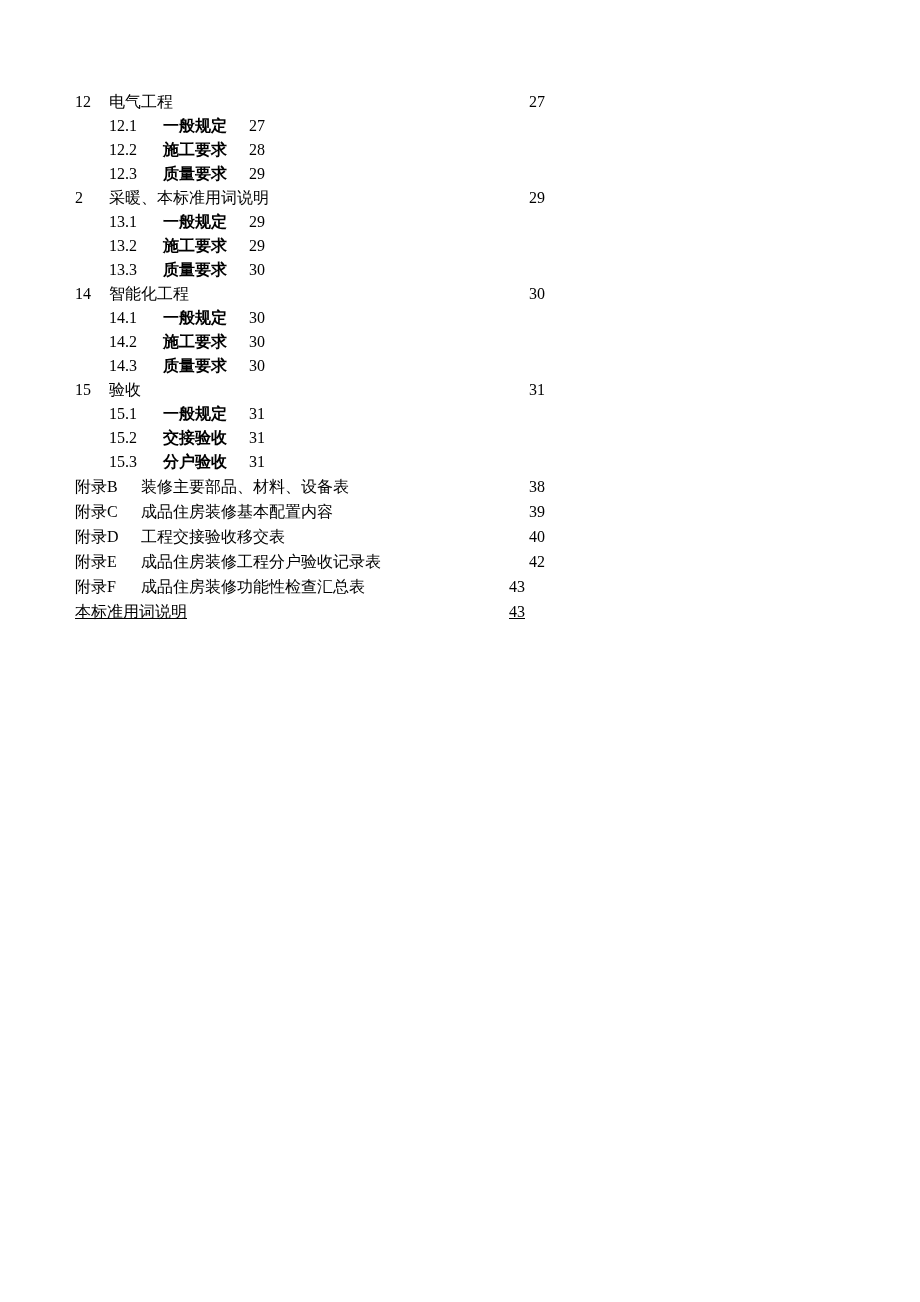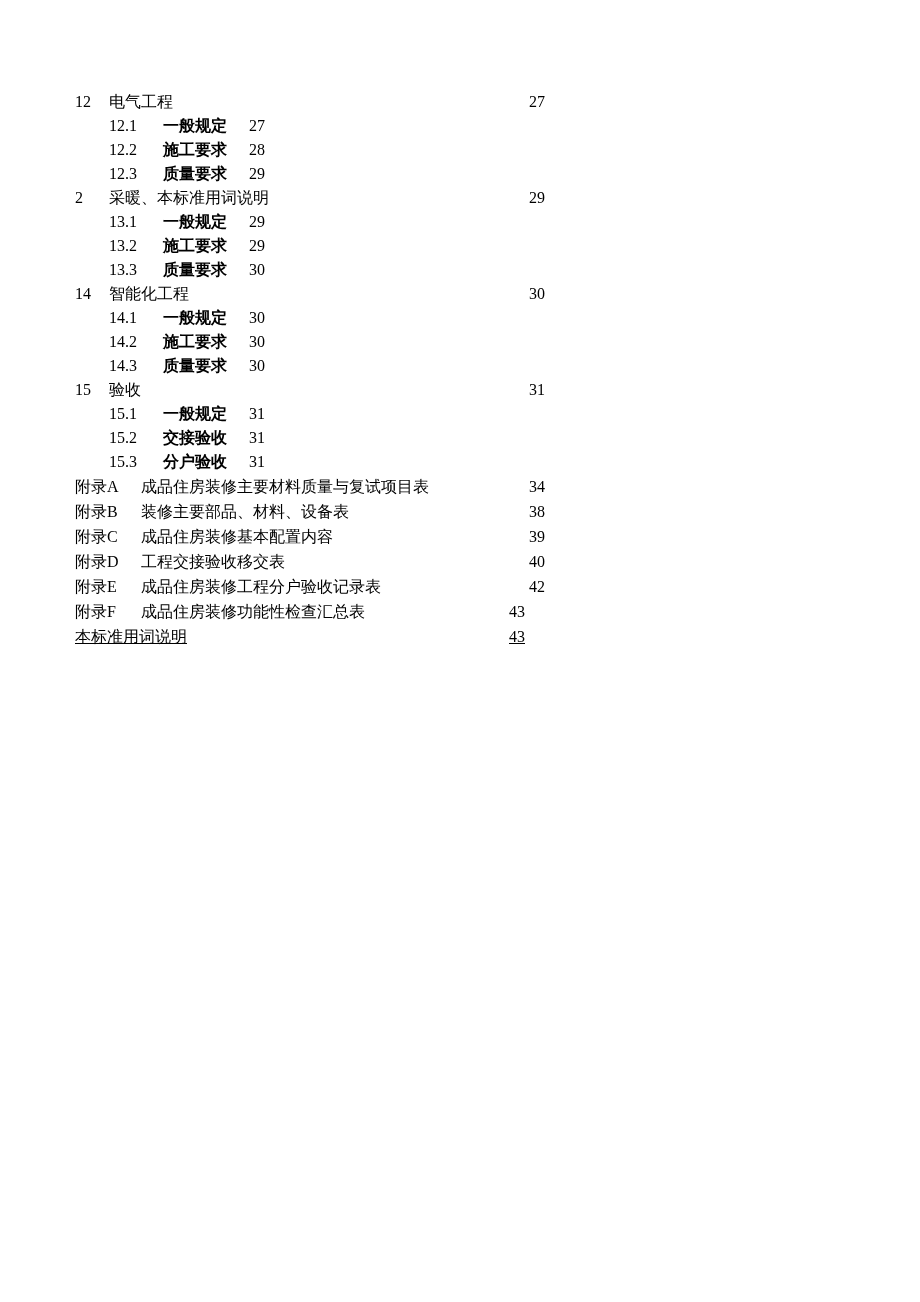--- a/index.html
+++ b/index.html
@@ -143,27 +143,20 @@
     <span class="sub-page">31</span>
   </div>
   <div class="sub-row">
     <span class="sub-num">15.3</span>
     <span class="sub-title">分户验收</span>
     <span class="sub-page">31</span>
   </div>
 
   <div class="appendix-row">
     <span class="appendix-left">
-      <span class="appendix-label">附录A</span>
-      <span class="appendix-title">成品住房装修主要材料质量与复试项目表</span>
-    </span>
-    <span class="appendix-page">34</span>
-  </div>
-  <div class="appendix-row">
-    <span class="appendix-left">
       <span class="appendix-label">附录B</span>
       <span class="appendix-title">装修主要部品、材料、设备表</span>
     </span>
     <span class="appendix-page">38</span>
   </div>
   <div class="appendix-row">
     <span class="appendix-left">
       <span class="appendix-label">附录C</span>
       <span class="appendix-title">成品住房装修基本配置内容</span>
     </span>

